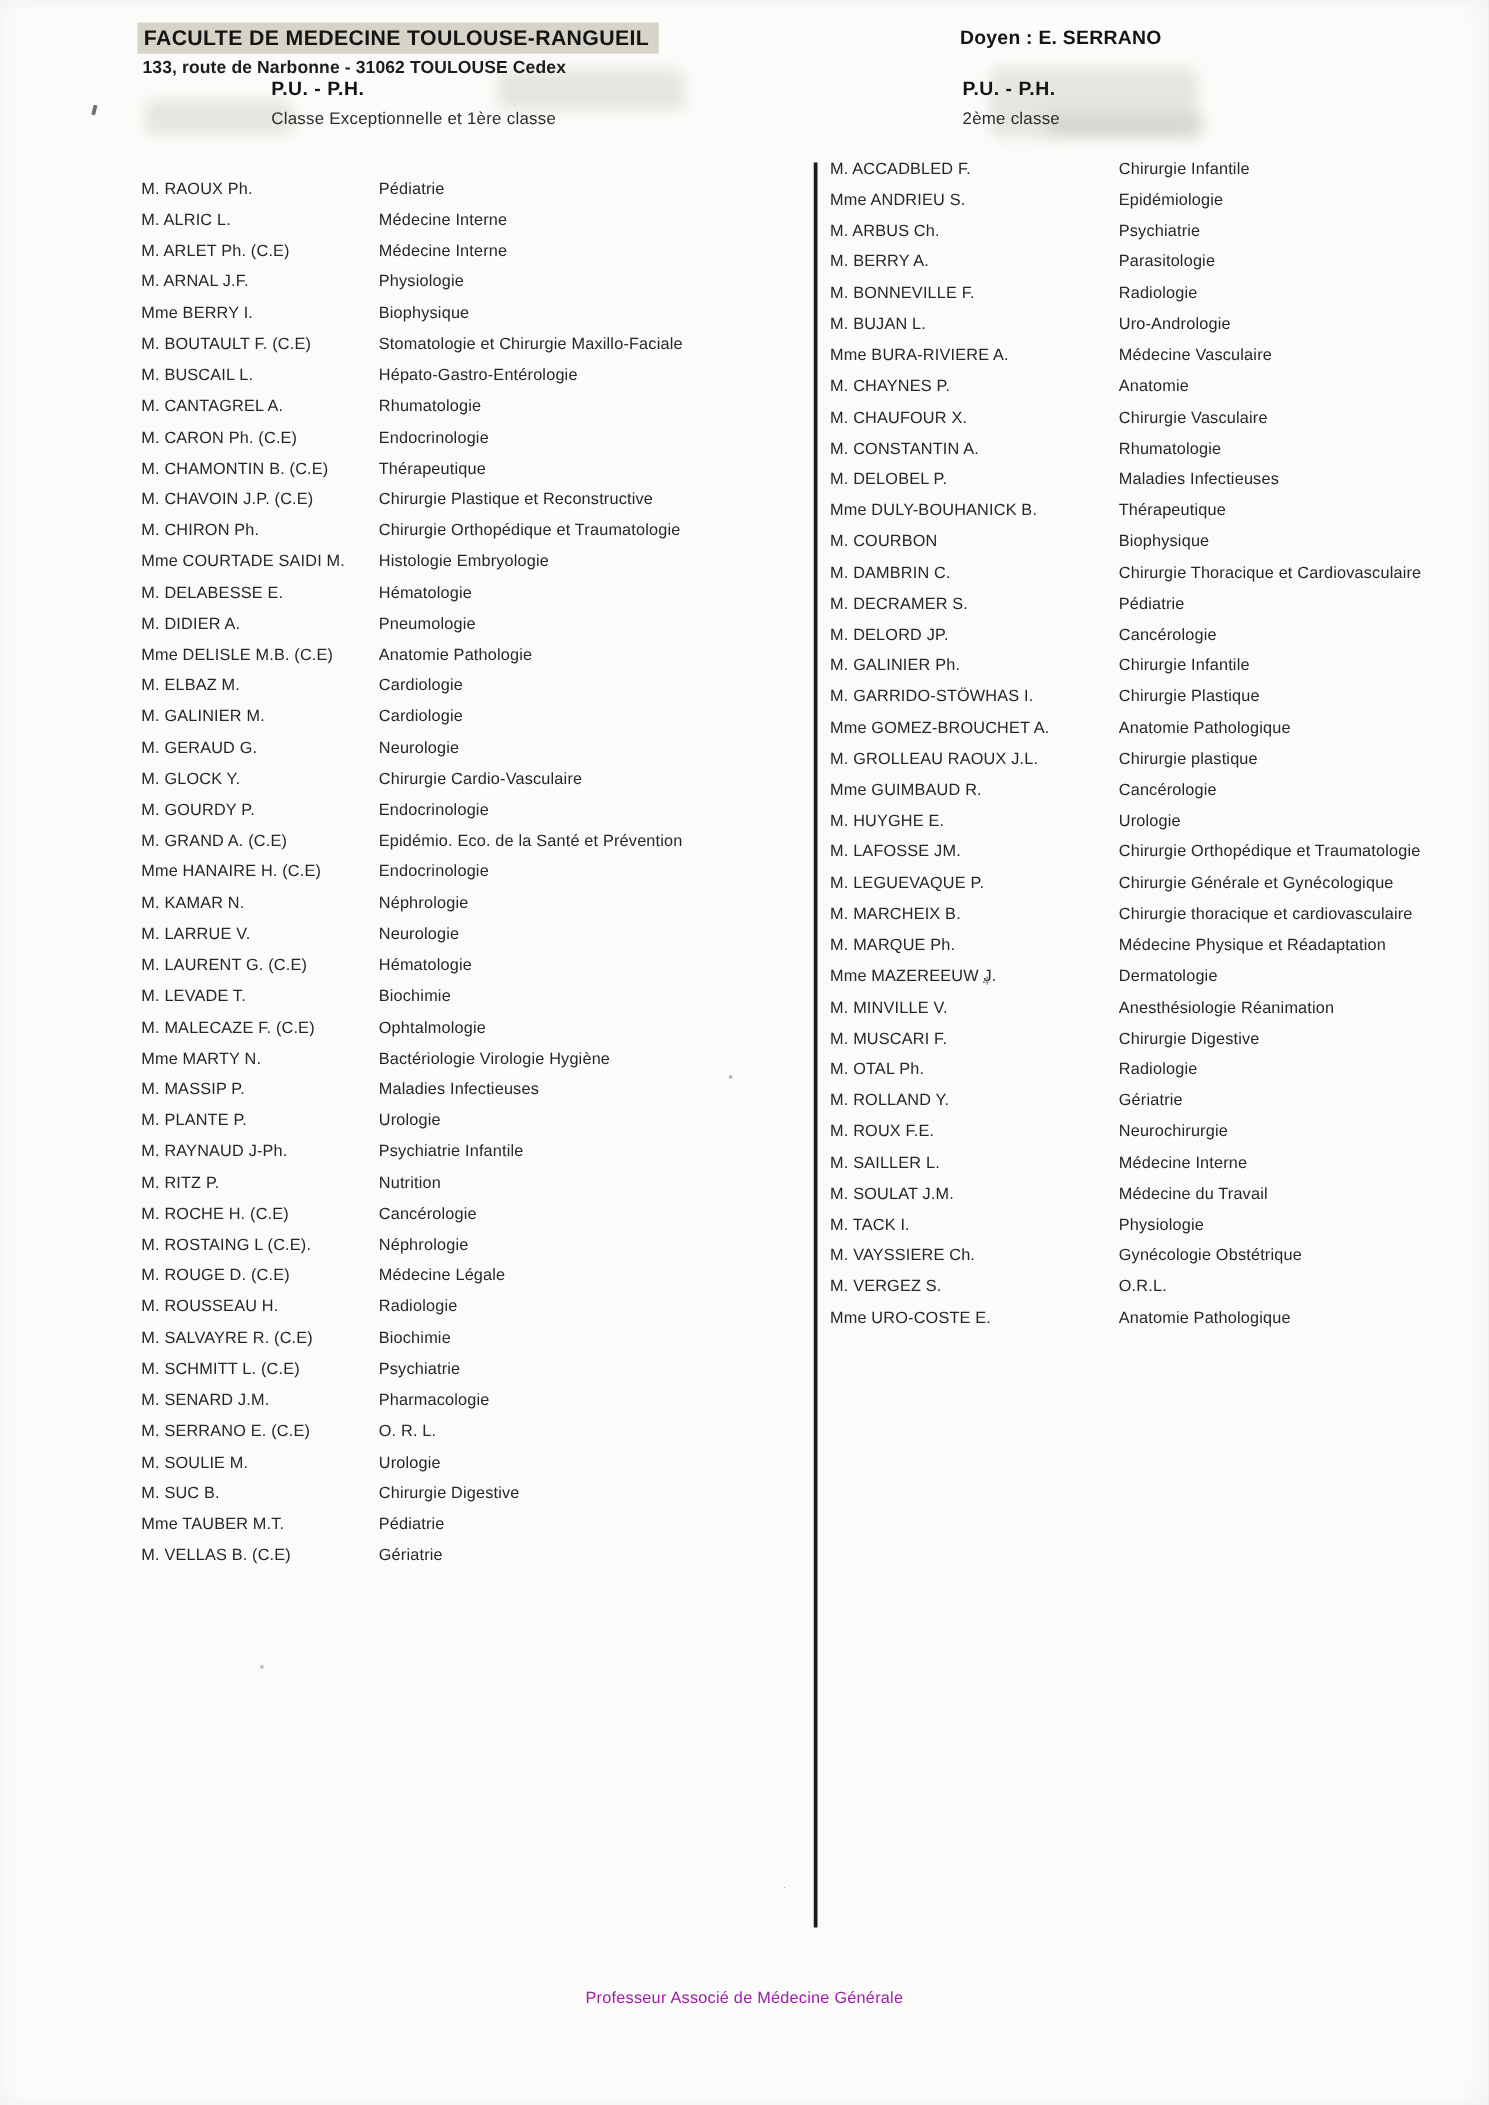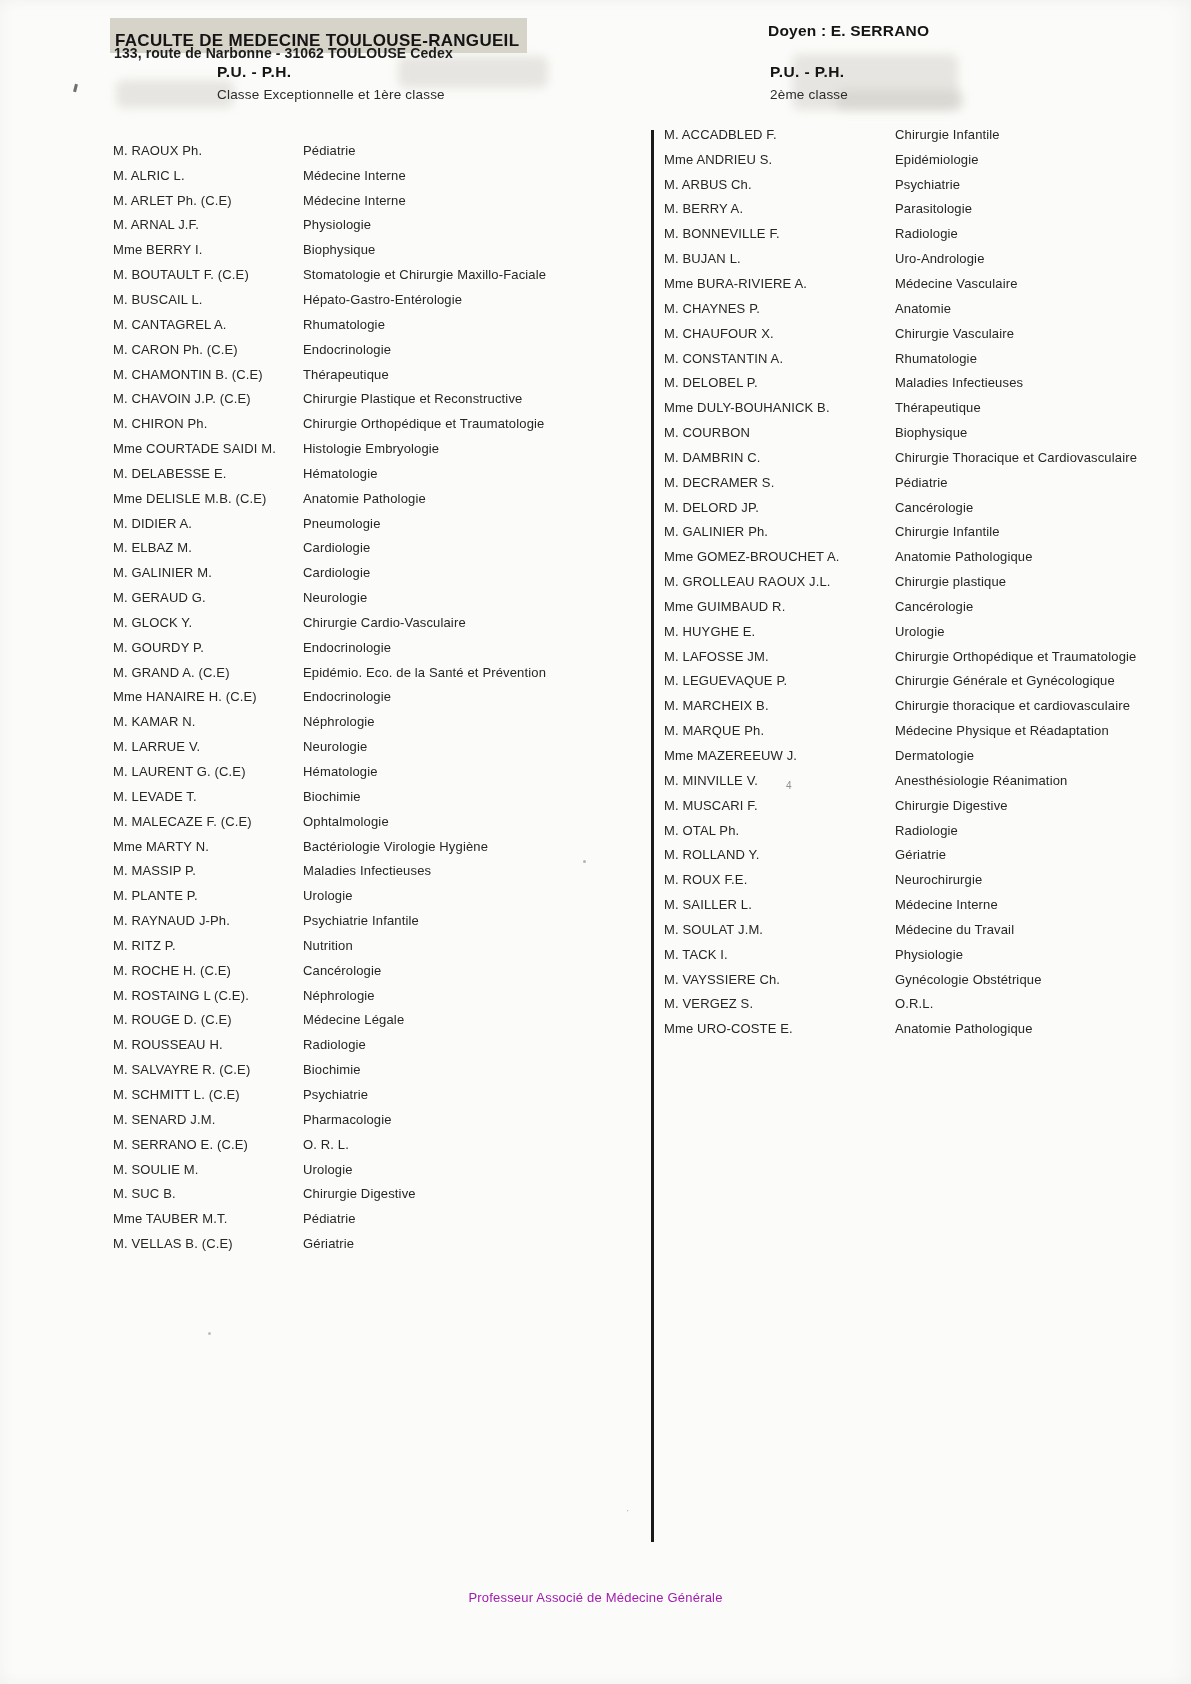--- a/index.html
+++ b/index.html
@@ -9,21 +9,21 @@
     background:#fbfbf9;
     font-family:"Liberation Sans","DejaVu Sans",sans-serif;
     color:#2a2a2a;
     overflow:hidden;
     box-shadow:inset -8px 0 18px rgba(0,0,0,0.03), inset 6px 0 14px rgba(0,0,0,0.02);
   }
   
   .faculty-title{
     position:absolute;left:110px;top:18px;
     font-size:17px;font-weight:bold;letter-spacing:.3px;color:#141414;
-    background:#d6d3c8;padding:13px 8px 2px 5px;
+    background:#d6d3c8;padding:3px 8px 2px 5px;
   }
   .faculty-address{
     position:absolute;left:114px;top:45px;
     font-size:14px;font-weight:bold;color:#1c1c1c;letter-spacing:.1px;
   }
   .dean{
     position:absolute;left:768px;top:22px;
     font-size:15.5px;font-weight:bold;color:#141414;letter-spacing:.2px;text-align:right;
   }
   
@@ -140,28 +140,28 @@
       </div>
       <div class="row">
         <span class="nm">Mme COURTADE SAIDI M.</span>
         <span class="sp">Histologie Embryologie</span>
       </div>
       <div class="row">
         <span class="nm">M. DELABESSE E.</span>
         <span class="sp">Hématologie</span>
       </div>
       <div class="row">
+        <span class="nm">M. DIDIER A.</span>
+        <span class="sp">Pneumologie</span>
+      </div>
+      <div class="row">
         <span class="nm">Mme DELISLE M.B. (C.E)</span>
         <span class="sp">Anatomie Pathologie</span>
       </div>
       <div class="row">
-        <span class="nm">M. DIDIER A.</span>
-        <span class="sp">Pneumologie</span>
-      </div>
-      <div class="row">
         <span class="nm">M. ELBAZ M.</span>
         <span class="sp">Cardiologie</span>
       </div>
       <div class="row">
         <span class="nm">M. GALINIER M.</span>
         <span class="sp">Cardiologie</span>
       </div>
       <div class="row">
         <span class="nm">M. GERAUD G.</span>
         <span class="sp">Neurologie</span>
@@ -332,20 +332,24 @@
         <span class="nm">M. DECRAMER S.</span>
         <span class="sp">Pédiatrie</span>
       </div>
       <div class="row">
         <span class="nm">M. DELORD JP.</span>
         <span class="sp">Cancérologie</span>
       </div>
       <div class="row">
         <span class="nm">M. GALINIER Ph.</span>
         <span class="sp">Chirurgie Infantile</span>
+      </div>
+      <div class="row">
+        <span class="nm">M. GARRIDO-STÖWHAS I.</span>
+        <span class="sp">Chirurgie Plastique</span>
       </div>
       <div class="row">
         <span class="nm">Mme GOMEZ-BROUCHET A.</span>
         <span class="sp">Anatomie Pathologique</span>
       </div>
       <div class="row">
         <span class="nm">M. GROLLEAU RAOUX J.L.</span>
         <span class="sp">Chirurgie plastique</span>
       </div>
       <div class="row">

